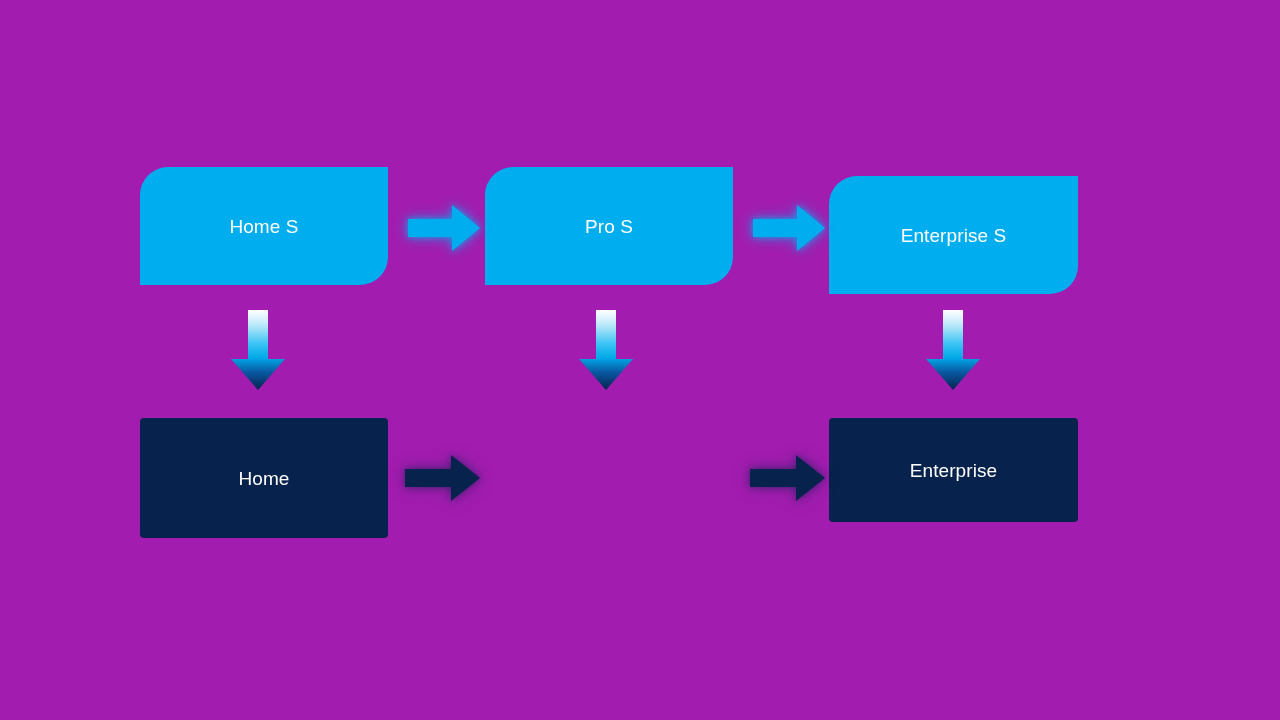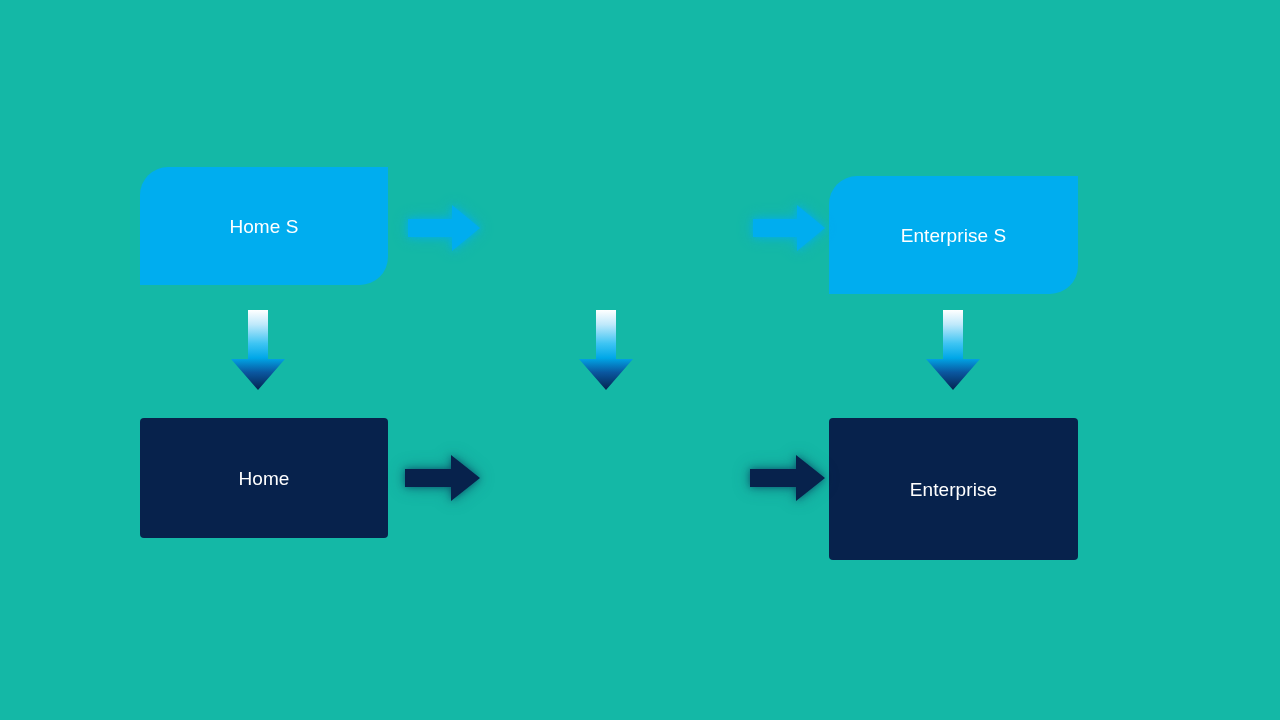--- a/index.html
+++ b/index.html
@@ -70,26 +70,29 @@
             drop-shadow(0 0 7px rgba(0, 173, 239, 0.45));
   }
   .arrow--h-navy svg {
     filter: drop-shadow(0 0 3.5px rgba(7, 34, 76, 0.55))
             drop-shadow(0 0 8px rgba(7, 34, 76, 0.30));
   }
 </style>
 </head>
 <body style="background: rgb(255, 255, 255);">
 
-<div id="canvas" style="width: 1280px; height: 720px; background: #14b8a6;">
+<div id="canvas" style="width: 1280px; height: 720px; background: #a21caf;">
 
   <div class="node node--service" style="left: 140px; top: 167px; width: 248px; height: 118px; background: rgb(0, 173, 239); color: rgb(255, 255, 255);">
     <span class="node-label">Home S</span>
   </div>
 
+  <div class="node node--service" style="left: 485px; top: 167px; width: 248px; height: 118px; background: rgb(0, 173, 239); color: rgb(255, 255, 255);">
+    <span class="node-label">Pro S</span>
+  </div>
 
   <div class="node node--service" style="left: 829px; top: 176px; width: 249px; height: 118px; background: rgb(0, 173, 239); color: rgb(255, 255, 255);">
     <span class="node-label">Enterprise S</span>
   </div>
 
   <div class="arrow arrow--h-cyan" style="left: 408px; top: 205px; width: 72px; height: 46px;">
     <svg viewBox="0 0 72 46" width="72" height="46" aria-hidden="true">
       <path d="M0 14 H44 V0 L72 23 L44 46 V32 H0 Z" fill="#00adef"></path>
     </svg>
   </div>
@@ -146,21 +149,21 @@
       </defs>
       <path d="M17 0 H37 V49 H54 L27 80 L0 49 H17 Z" fill="url(#vgrad3)"></path>
     </svg>
   </div>
 
   <div class="node node--plan" style="left: 140px; top: 418px; width: 248px; height: 120px; background: rgb(7, 34, 76); color: rgb(255, 255, 255);">
     <span class="node-label">Home</span>
   </div>
 
 
-  <div class="node node--plan" style="left: 829px; top: 418px; width: 249px; height: 142px; background: rgb(7, 34, 76); color: rgb(255, 255, 255);">
+  <div class="node node--plan" style="left: 829px; top: 418px; width: 249px; height: 104px; background: rgb(7, 34, 76); color: rgb(255, 255, 255);">
     <span class="node-label">Enterprise</span>
   </div>
 
   <div class="arrow arrow--h-navy" style="left: 405px; top: 455px; width: 75px; height: 46px;">
     <svg viewBox="0 0 75 46" width="75" height="46" aria-hidden="true">
       <path d="M0 14 H46 V0 L75 23 L46 46 V32 H0 Z" fill="#07224c"></path>
     </svg>
   </div>
 
   <div class="arrow arrow--h-navy" style="left: 750px; top: 455px; width: 75px; height: 46px;">

